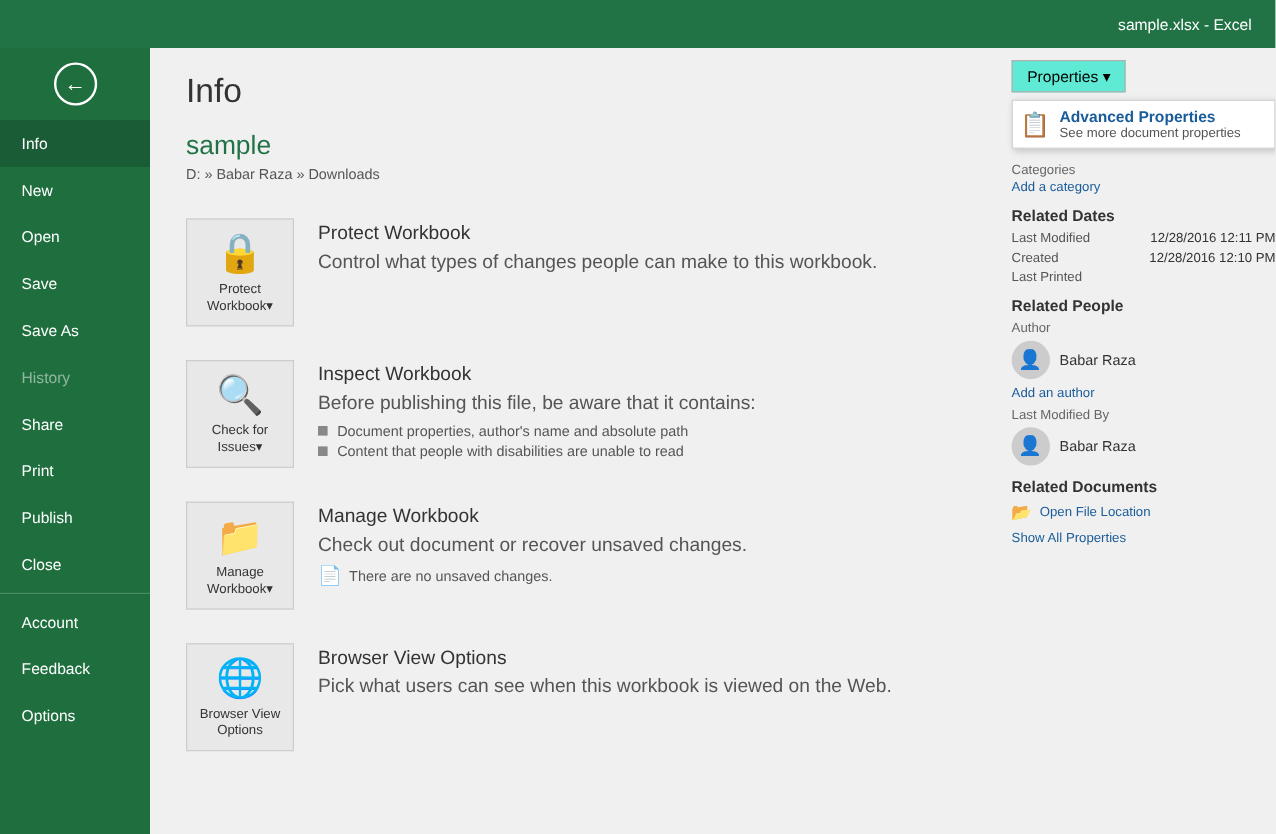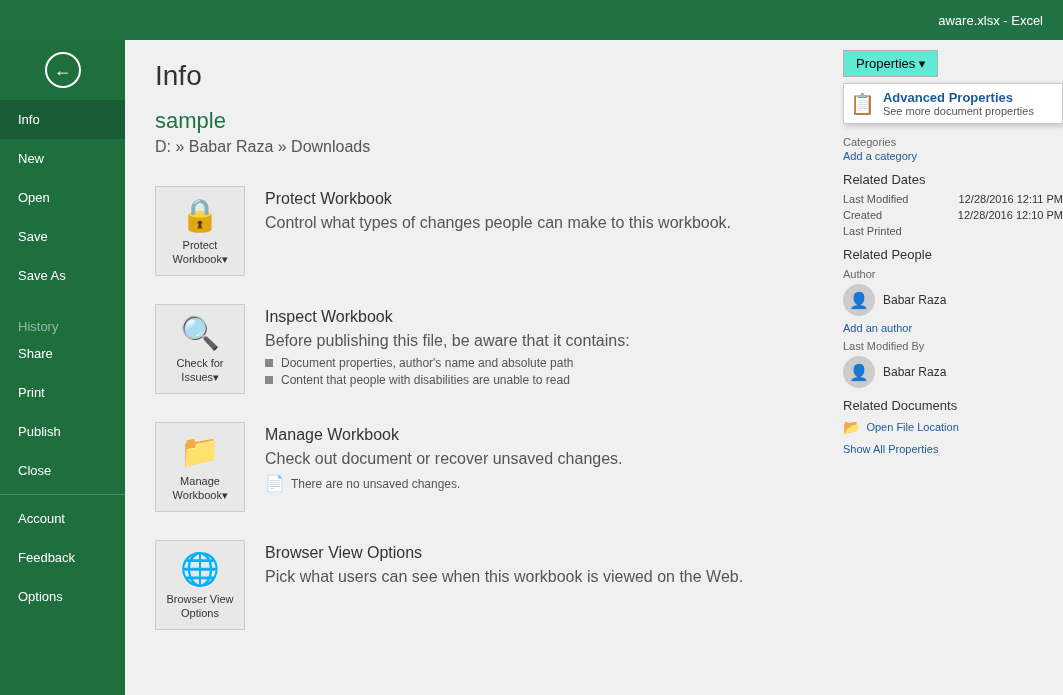--- a/index.html
+++ b/index.html
@@ -64,21 +64,20 @@
       cursor: pointer;
     }
 
     .sidebar-item.active {
       background: #1a5c35;
     }
 
     .sidebar-item.disabled {
       color: rgba(255,255,255,0.5);
       cursor: default;
-      align-items: flex-end;
     }
 
     .sidebar-divider {
       height: 1px;
       background: rgba(255,255,255,0.2);
       margin: 4px 0;
     }
 
     
     .content {
@@ -97,21 +96,21 @@
     }
 
     .doc-title {
       font-size: 22px;
       color: #217346;
       font-weight: 400;
       margin-bottom: 4px;
     }
 
     .doc-path {
-      font-size: 16px;
+      font-size: 12px;
       color: #555;
       margin-bottom: 20px;
     }
 
     
     .section-card {
       display: flex;
       align-items: flex-start;
       background: transparent;
       margin-bottom: 8px;
@@ -249,21 +248,21 @@
     }
 
     .prop-value {
       font-size: 11px;
       color: #1a5c9a;
       cursor: pointer;
     }
 
     .section-header {
       font-size: 13px;
-      font-weight: 400;
+      font-weight: 700;
       color: #333;
       margin-top: 10px;
       margin-bottom: 6px;
     }
 
     .date-row {
       display: flex;
       justify-content: space-between;
       font-size: 11px;
       margin-bottom: 4px;
@@ -323,21 +322,21 @@
     .show-all-link {
       font-size: 11px;
       color: #1a5c9a;
       cursor: pointer;
     }
   </style>
 </head>
 <body>
 
 <div class="title-bar">
-  <span class="title-bar-text">aware.xlsx  -  Excel</span>
+  <span class="title-bar-text">sample.xlsx  -  Excel</span>
 </div>
 
 <div class="main-layout">
 
   <div class="sidebar">
     <div class="sidebar-back">
       <div class="back-circle">←</div>
     </div>
 
     <div class="sidebar-item active">

